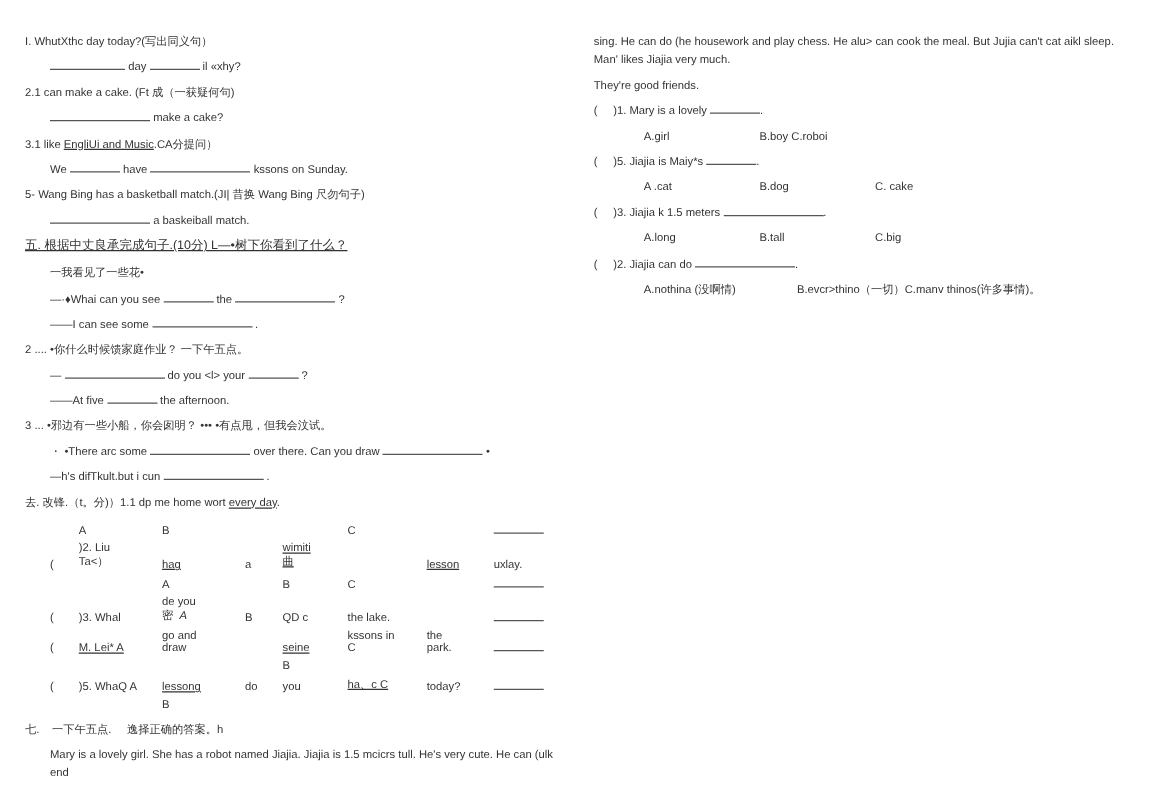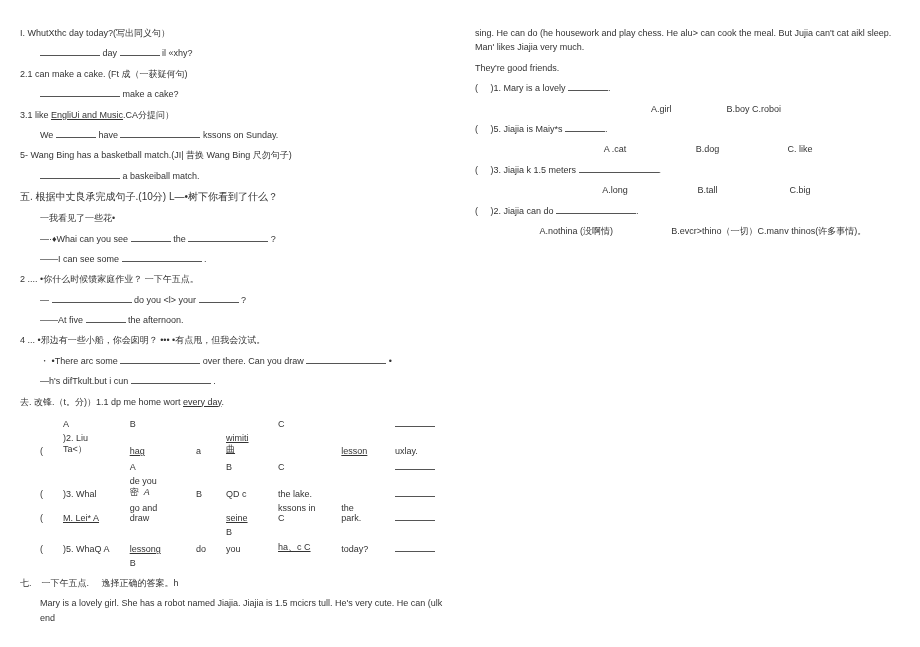--- a/index.html
+++ b/index.html
@@ -25,21 +25,21 @@
   .blank {
     display: inline-block;
     border-bottom: 1px solid #555;
     min-width: 60px;
     height: 9px;
     vertical-align: baseline;
   }
   .blank-short { min-width: 40px; }
   .blank-long { min-width: 80px; }
   .indent { padding-left: 20px; }
-  .indent2 { padding-left: 40px; text-align: center; }
+  .indent2 { padding-left: 40px; }
   .u { text-decoration: underline; }
   table.grid {
     border-collapse: collapse;
     font-size: 9px;
     margin-left: 10px;
   }
   table.grid td {
     padding: 2px 10px;
     border: none;
     vertical-align: bottom;
@@ -77,21 +77,21 @@
   <span class="blank blank-long"></span>
   <span>kssons on Sunday.</span>
 </div>
 
 <div class="line">5- Wang Bing has a basketball match.(JI| 昔换  Wang Bing 尺勿句子)</div>
 <div class="line indent">
   <span class="blank blank-long"></span>
   <span>a baskeiball match.</span>
 </div>
 
-<div class="line" style="font-size:10px;">五. 根据中丈良承完成句子.(10分)  L—•树下你看到了什么？</div>
+<div class="line" style="font-size:10px;text-decoration:underline;">五. 根据中丈良承完成句子.(10分)  L—•树下你看到了什么？</div>
 <div class="line indent">一我看见了一些花•</div>
 <div class="line indent">
   <span>—·♦Whai can you see</span>
   <span class="blank blank-short"></span>
   <span>the</span>
   <span class="blank blank-long"></span>
   <span>?</span>
 </div>
 <div class="line indent">
   <span>——I can see some</span>
@@ -106,21 +106,21 @@
   <span>do you &lt;l&gt; your</span>
   <span class="blank blank-short"></span>
   <span>?</span>
 </div>
 <div class="line indent">
   <span>——At five</span>
   <span class="blank blank-short"></span>
   <span>the afternoon.</span>
 </div>
 
-<div class="line">4 ... •邪边有一些小船，你会囱明？     ••• •有点甩，但我会汶试。</div>
+<div class="line">3 ... •邪边有一些小船，你会囱明？     ••• •有点甩，但我会汶试。</div>
 <div class="line indent">
   <span>・ •There arc some</span>
   <span class="blank blank-long"></span>
   <span>over there. Can you draw</span>
   <span class="blank blank-long"></span>
   <span>•</span>
 </div>
 <div class="line indent">
   <span>—h's difTkult.but i cun</span>
   <span class="blank blank-long"></span>
@@ -242,21 +242,21 @@
 </div>
 
 <div class="line">
   <span>(</span>&nbsp;&nbsp;&nbsp;&nbsp;
   <span>)5. Jiajia is Maiy*s</span>
   <span class="blank blank-short"></span>.
 </div>
 <div class="line indent2 choice-row">
   <span>A .cat</span>
   <span>B.dog</span>
-  <span>C. like</span>
+  <span>C. cake</span>
 </div>
 
 <div class="line">
   <span>(</span>&nbsp;&nbsp;&nbsp;&nbsp;
   <span>)3. Jiajia k 1.5 meters</span>
   <span class="blank blank-long"></span>.
 </div>
 <div class="line indent2 choice-row">
   <span>A.long</span>
   <span>B.tall</span>

